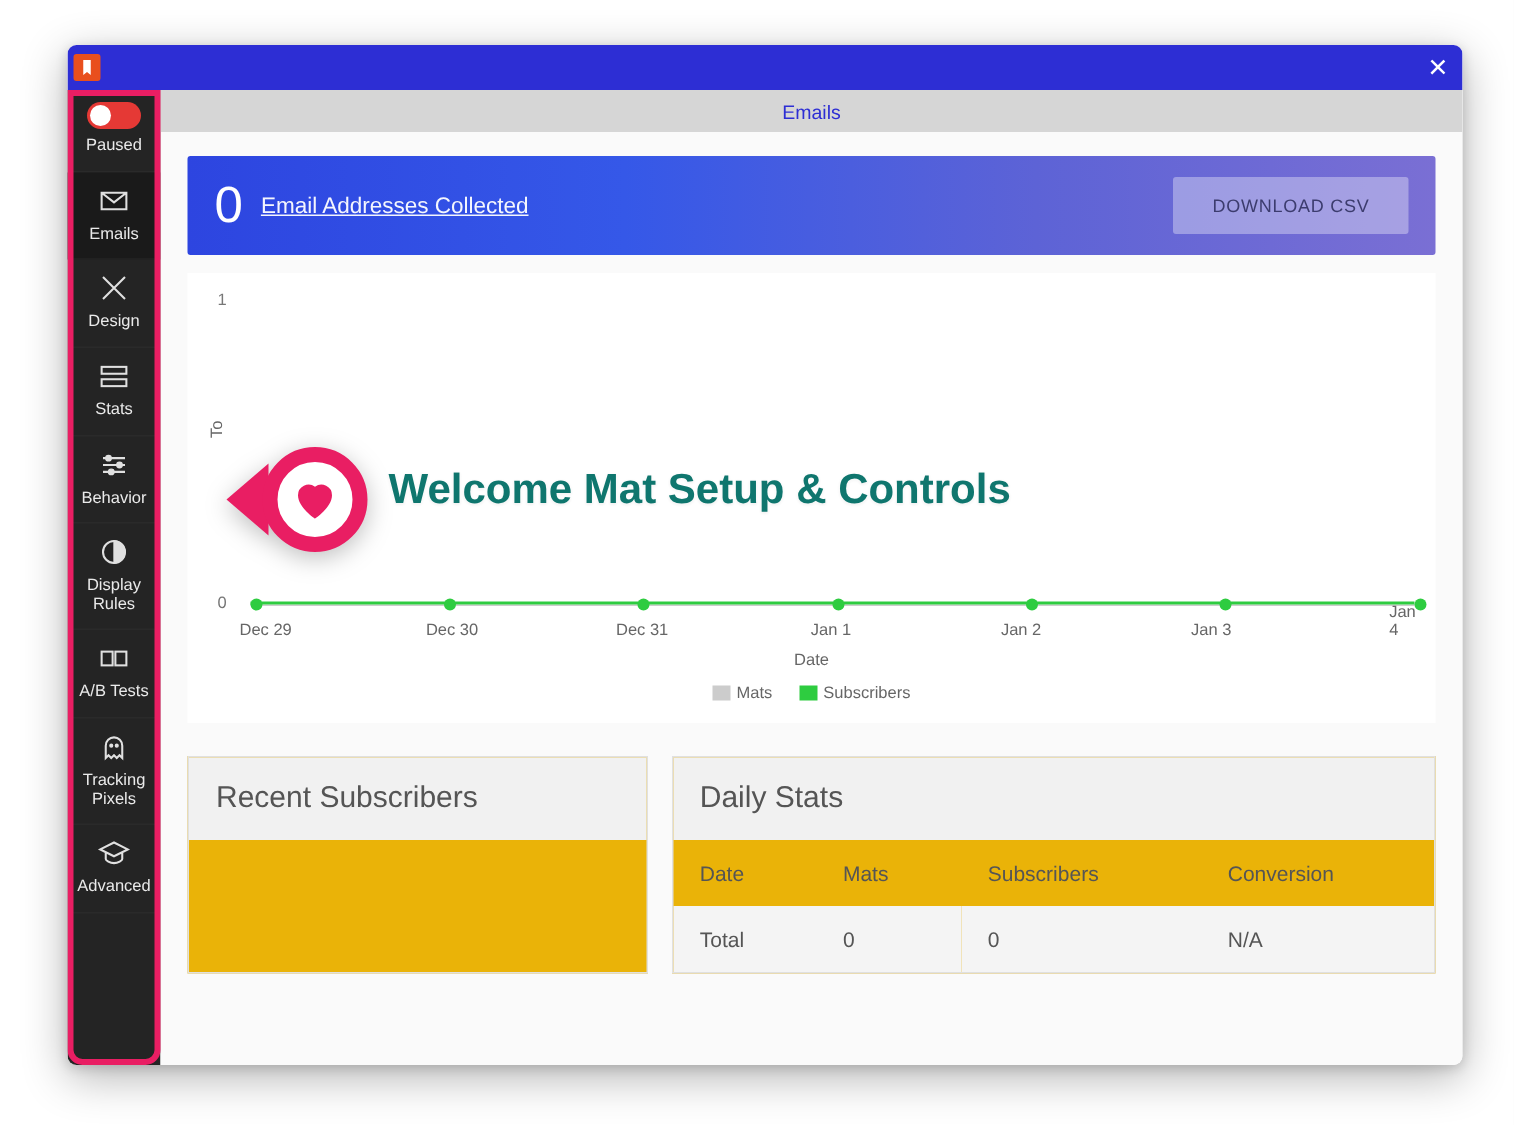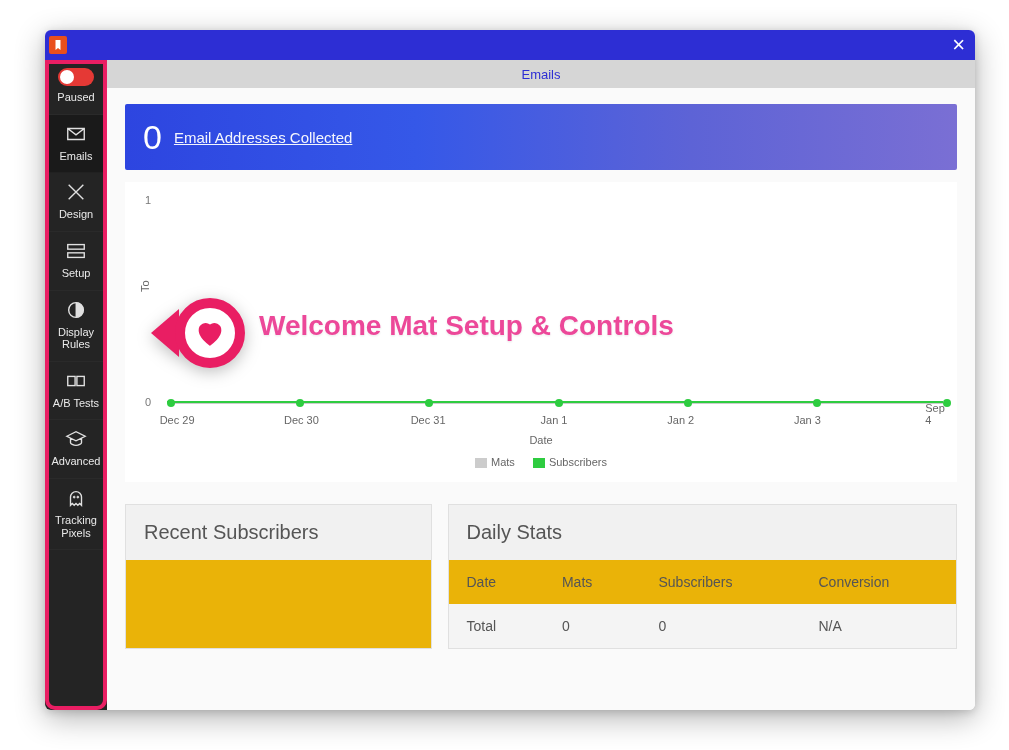--- a/index.html
+++ b/index.html
@@ -231,21 +231,21 @@
     background:#fff;
     border:10px solid #e91e63;
     display:flex; align-items:center; justify-content:center;
   }
   .callout .circle svg { fill:#e91e63; width:34px; height:34px;}
   .callout-text {
     position:absolute;
     left:214px; top:280px;
     font-size:28px;
     font-weight:700;
-    color:#ec4899;
+    color:#0f766e;
     z-index:10;
     text-shadow: 0 0 3px #fff, 0 0 5px #fff, 0 1px 2px rgba(0,0,0,0.15);
   }
   svg.ic-svg { width:22px; height:22px; fill:#e0e0e0; stroke:#e0e0e0;}
 </style>
 </head>
 <body>
 
 <div class="app-frame">
   <div class="title-bar">
@@ -287,23 +287,34 @@
         <span>Design</span>
       </div>
 
       <div class="sidebar-item">
         <span class="ic">
           <svg class="ic-svg" viewBox="0 0 24 24">
               <rect x="3" y="5" width="18" height="5" fill="none" stroke-width="1.5"></rect>
               <rect x="3" y="14" width="18" height="5" fill="none" stroke-width="1.5"></rect>
             </svg>
         </span>
-        <span>Setup</span>
-      </div>
-
+        <span>Stats</span>
+      </div>
+
+      <div class="sidebar-item">
+        <span class="ic">
+          <svg class="ic-svg" viewBox="0 0 24 24">
+              <path stroke-width="1.5" d="M4 7h16M4 12h16M4 17h16"></path>
+              <circle cx="8" cy="7" r="2" fill="#e0e0e0"></circle>
+              <circle cx="16" cy="12" r="2" fill="#e0e0e0"></circle>
+              <circle cx="10" cy="17" r="2" fill="#e0e0e0"></circle>
+            </svg>
+        </span>
+        <span>Behavior</span>
+      </div>
 
       <div class="sidebar-item">
         <span class="ic">
           <svg class="ic-svg" viewBox="0 0 24 24">
               <circle cx="12" cy="12" r="8" fill="none" stroke-width="1.5"></circle>
               <path d="M12 4a8 8 0 0 1 0 16z" fill="#e0e0e0"></path>
             </svg>
         </span>
         <span>Display Rules</span>
       </div>
@@ -311,52 +322,53 @@
       <div class="sidebar-item">
         <span class="ic">
           <svg class="ic-svg" viewBox="0 0 24 24">
               <rect x="3" y="7" width="8" height="10" fill="none" stroke-width="1.5"></rect>
               <rect x="13" y="7" width="8" height="10" fill="none" stroke-width="1.5"></rect>
             </svg>
         </span>
         <span>A/B Tests</span>
       </div>
 
-
-      <div class="sidebar-item">
-        <span class="ic">
-          <svg class="ic-svg" viewBox="0 0 24 24">
-              <path fill="none" stroke-width="1.5" d="M2 9l10-5 10 5-10 5z M6 11v5c0 1 3 3 6 3s6-2 6-3v-5"></path>
-            </svg>
-        </span>
-        <span>Advanced</span>
-      </div>
 
       <div class="sidebar-item">
         <span class="ic">
           <svg class="ic-svg" viewBox="0 0 24 24">
               <path fill="none" stroke-width="1.5" d="M6 20v-9a6 6 0 0 1 12 0v9l-2-2-2 2-2-2-2 2-2-2z"></path>
               <circle cx="10" cy="11" r="1" fill="#e0e0e0"></circle>
               <circle cx="14" cy="11" r="1" fill="#e0e0e0"></circle>
             </svg>
         </span>
         <span>Tracking Pixels</span>
+      </div>
+
+      <div class="sidebar-item">
+        <span class="ic">
+          <svg class="ic-svg" viewBox="0 0 24 24">
+              <path fill="none" stroke-width="1.5" d="M2 9l10-5 10 5-10 5z M6 11v5c0 1 3 3 6 3s6-2 6-3v-5"></path>
+            </svg>
+        </span>
+        <span>Advanced</span>
       </div>
 
     </div>
 
     <div class="content">
       <div class="tab-strip">
         <span>Emails</span>
       </div>
 
       <div class="main">
         <div class="hero">
           <span class="count">0</span>
           <span class="hero-label">Email Addresses Collected</span>
+          <div class="dl-btn">DOWNLOAD CSV</div>
         </div>
 
         <div class="chart-wrap">
           <div class="chart-area">
             <span class="chart-ylabel">To</span>
             <span class="ytick" style="top:2px;">1</span>
             <span class="ytick" style="bottom:24px;">0</span>
             <div class="plot">
               <div class="zero-line"></div>
               <div class="dot" style="left:0%;"></div>
@@ -366,21 +378,21 @@
               <div class="dot" style="left:66.6%;"></div>
               <div class="dot" style="left:83.3%;"></div>
               <div class="dot" style="left:100%;"></div>
             </div>
             <span class="xtick" style="left:4%;">Dec 29</span>
             <span class="xtick" style="left:19.5%;">Dec 30</span>
             <span class="xtick" style="left:35.3%;">Dec 31</span>
             <span class="xtick" style="left:51%;">Jan 1</span>
             <span class="xtick" style="left:66.8%;">Jan 2</span>
             <span class="xtick" style="left:82.6%;">Jan 3</span>
-            <span class="xtick" style="left:98.5%;">Sep 4</span>
+            <span class="xtick" style="left:98.5%;">Jan 4</span>
           </div>
           <div class="chart-xlabel">Date</div>
           <div class="legend">
             <span><span class="sw" style="background:#cccccc;"></span><span>Mats</span></span>
             <span><span class="sw" style="background:#2ecc40;"></span><span>Subscribers</span></span>
           </div>
         </div>
 
         <div class="bottom-row">
           <div class="panel" style="flex:0.75;">

